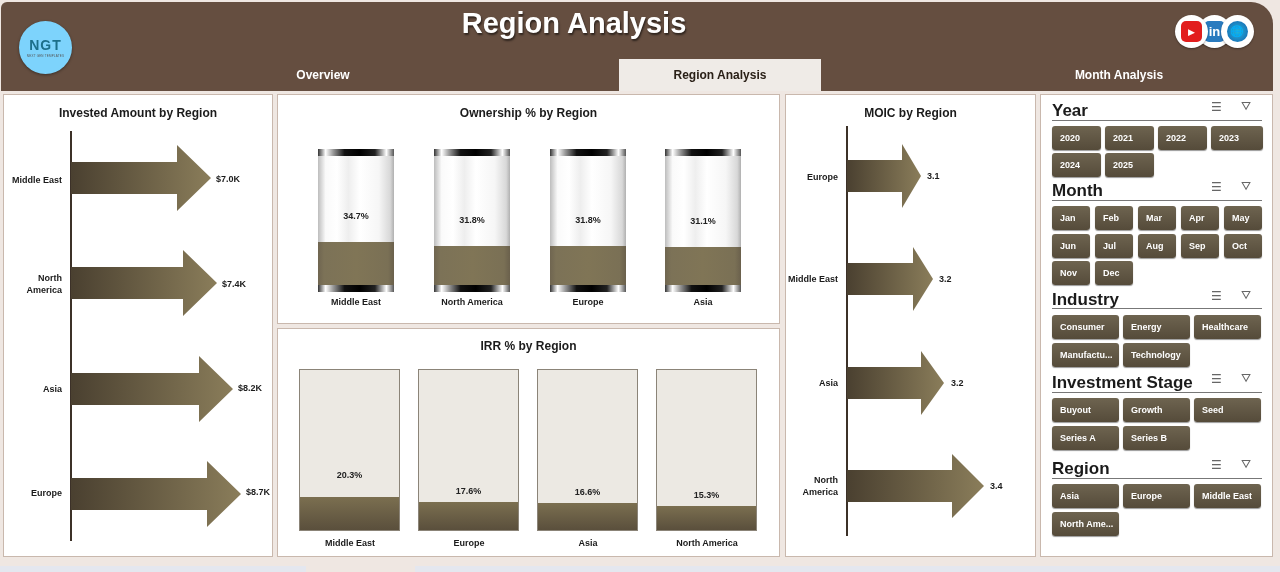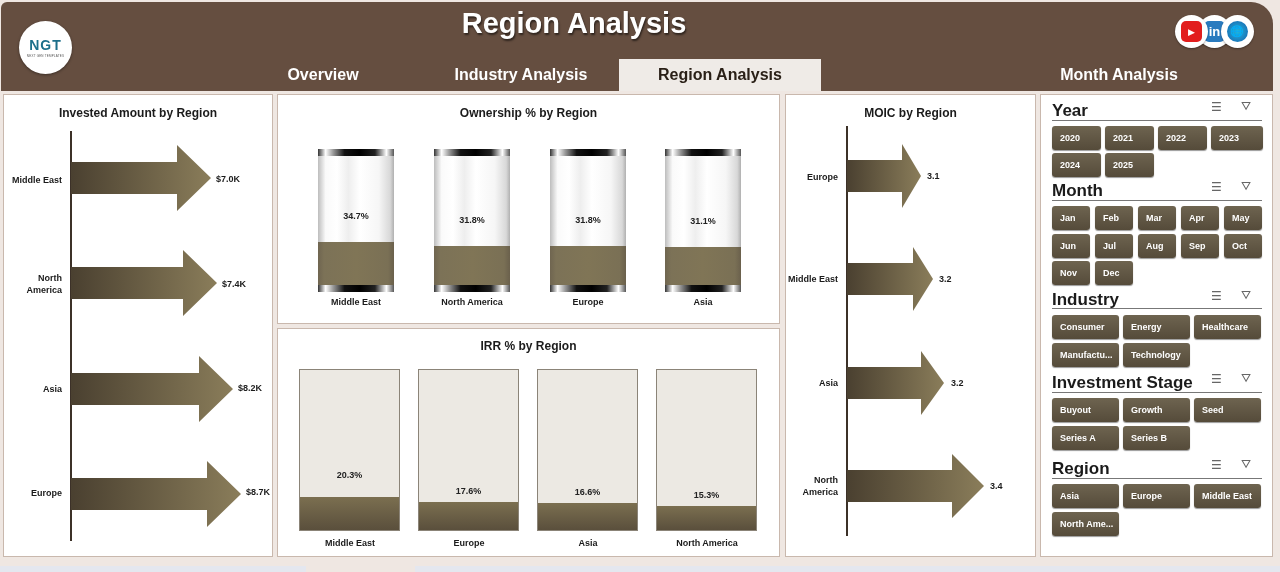--- a/index.html
+++ b/index.html
@@ -1,25 +1,25 @@
 <!DOCTYPE html>
 <html><head>
 <meta charset="utf-8">
 <style>
   * { box-sizing: border-box; margin: 0; padding: 0; }
   html, body { width: 1280px; height: 572px; overflow: hidden; background: #eef0f5; font-family: "Liberation Sans", "DejaVu Sans", sans-serif; }
   .frame { position: absolute; left: 0; top: 0; width: 1280px; height: 572px; background: #efe7e2; }
   .header { position: absolute; left: 1px; top: 2px; width: 1272px; height: 89px; background: #654e40; border-radius: 6px 22px 0 0; }
-  .logo { position: absolute; left: 18px; top: 19px; width: 53px; height: 53px; border-radius: 50%; background: #ffffff; box-shadow: 0 1px 3px rgba(0,0,0,.4); display:flex; flex-direction:column; align-items:center; justify-content:center; }
+  .logo { position: absolute; left: 18px; top: 19px; width: 53px; height: 53px; border-radius: 50%; background: #7dd3fc; box-shadow: 0 1px 3px rgba(0,0,0,.4); display:flex; flex-direction:column; align-items:center; justify-content:center; }
   .logo-text { font-weight: 700; font-size: 14px; color: #1c6f8a; letter-spacing: 1px; line-height: 14px; }
   .logo-sub { font-size: 3px; color: #555; margin-top: 2px; letter-spacing: .2px; }
   .title { position: absolute; left: 0; width: 1146px; top: 5px; text-align: center; color: #fff; font-weight: 700; font-size: 29px; text-shadow: 1px 2px 2px rgba(0,0,0,.55); }
   .social { position: absolute; top: 13px; width: 33px; height: 33px; border-radius: 50%; background: #fff; display:flex; align-items:center; justify-content:center; box-shadow: 0 1px 2px rgba(0,0,0,.35); }
   .social .inner { width: 21px; height: 21px; border-radius: 5px; display:flex; align-items:center; justify-content:center; color:#fff; font-weight:700; font-size: 13px; }
-  .tab { position: absolute; top: 58px; height: 30px; color: #fff; font-weight: 700; font-size: 16px; display:flex; align-items:center; justify-content:center; cursor: pointer; }
+  .tab { position: absolute; top: 58px; height: 30px; color: #fff; font-weight: 700; font-size: 12px; display:flex; align-items:center; justify-content:center; cursor: pointer; }
   .tab.active { background: #efebe7; color: #2a2017; top: 57px; height: 32px; }
   .panel { position: absolute; background: #fff; border: 1px solid #c9b8ad; }
   .panel-title { position: absolute; left: 0; right: 0; text-align: center; font-weight: 700; font-size: 12px; color: #1b1b1b; }
   .axis-v { position: absolute; width: 1.5px; background: #3c3128; }
   .arrow-row { position: absolute; }
   .cat-label { position: absolute; font-size: 9px; font-weight: 700; color: #1b1b1b; text-align: right; line-height: 12px; }
   .val-label { position: absolute; font-size: 9px; font-weight: 700; color: #1b1b1b; }
   .cyl { position: absolute; width: 76px; height: 143px; }
   .cyl-cap { position: absolute; left: 0; width: 76px; height: 7px; background: linear-gradient(90deg,#333 0%,#fff 10%,#999 20%,#111 35%,#000 55%,#222 75%,#fff 90%,#555 100%); }
   .cyl-body { position: absolute; left: 0; top: 7px; width: 76px; height: 129px; background: linear-gradient(90deg,#bdbdbd 0%,#fafafa 10%,#fff 25%,#eee 40%,#fff 55%,#f6f6f6 80%,#d8d8d8 95%,#b0b0b0 100%); }
@@ -52,21 +52,20 @@
       <div class="inner" style="background:#2a7bbf;">in</div>
     </div>
     <div class="social" style="left:1174px;">
       <div class="inner" style="background:#e21d1d;font-size:9px;">▶</div>
     </div>
     <div class="social" style="left:1220px;">
       <div class="inner" style="background:radial-gradient(circle,#25b5d8,#1560b0);border-radius:50%;font-size:11px;">🌐</div>
     </div>
 
     <div class="tab" style="left:222px;width:200px;">Overview</div>
-    <div class="tab" style="left:420px;width:200px;">Industry Analysis</div>
     <div class="tab active" style="left:618px;width:202px;">Region Analysis</div>
     <div class="tab" style="left:1018px;width:200px;">Month Analysis</div>
   </div>
 
   <div class="panel" style="left:3px;top:94px;width:270px;height:463px;">
     <div class="panel-title" style="top:11px;">Invested Amount by Region</div>
     <div class="axis-v" style="left:66px;top:36px;height:410px;"></div>
 
     <div class="cat-label" style="left:0;width:58px;top:79px;">Middle East</div>
     <svg class="arrow-row" style="left:67px;top:50px;" width="140" height="66">

